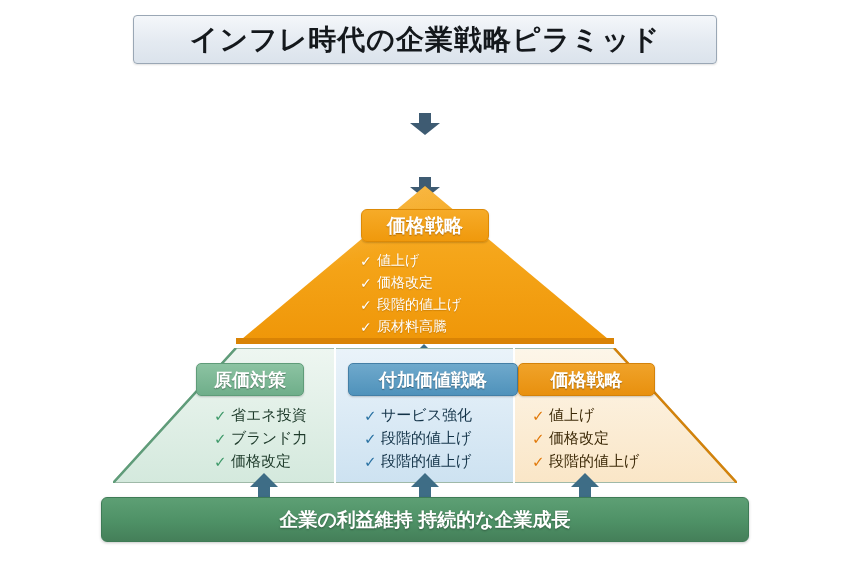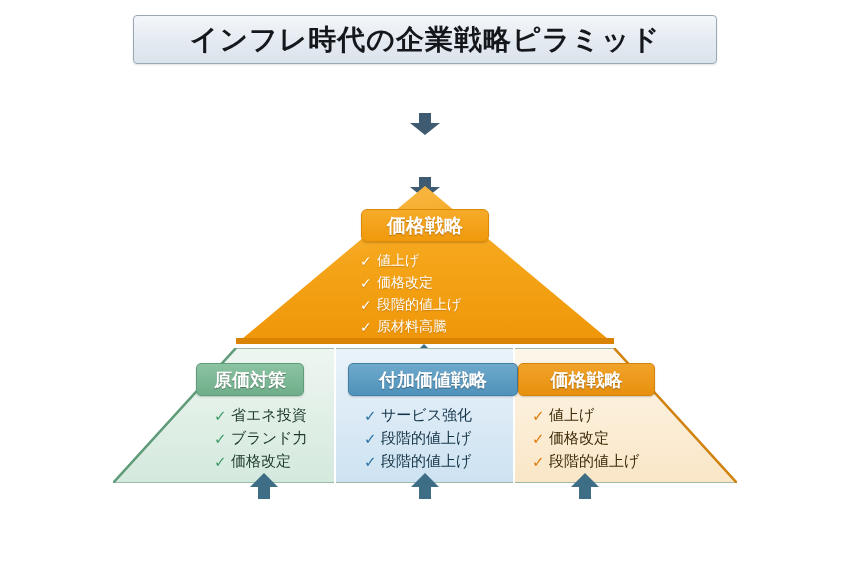--- a/index.html
+++ b/index.html
@@ -452,14 +452,17 @@
   </div>
   <div class="up-arrow" style="left:411px; top:473px;">
     <div class="head"></div>
     <div class="shaft"></div>
   </div>
   <div class="up-arrow" style="left:571px; top:473px;">
     <div class="head"></div>
     <div class="shaft"></div>
   </div>
 
+  <div class="base-bar">
+    <span>企業の利益維持 持続的な企業成長</span>
+  </div>
 
 </div>
 
 </body></html>

